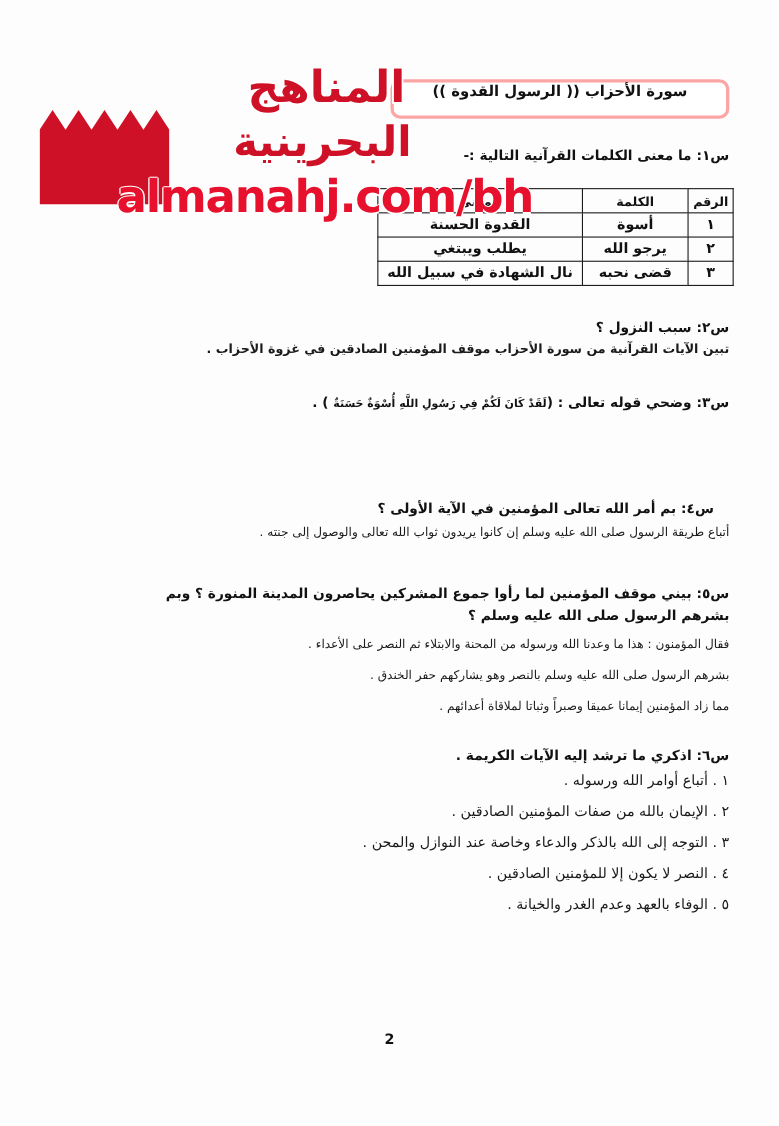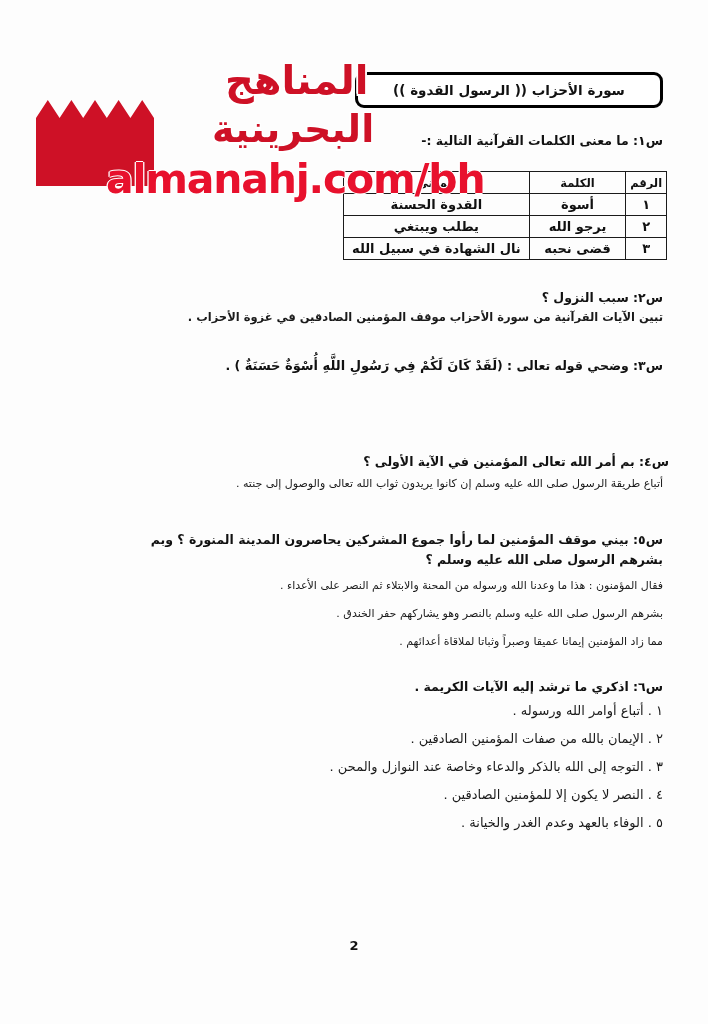--- a/index.html
+++ b/index.html
@@ -91,26 +91,25 @@
     z-index: 2;
   }
 
   
   #title-box {
     position: absolute;
     right: 45px;
     top: 72px;
     width: 308px;
     height: 36px;
-    border: 3px solid #000000;
+    border: 3px solid #fca5a5;
     border-radius: 9px;
     box-sizing: border-box;
     background: #ffffff;
     display: flex;
-    align-items: center;
     justify-content: center;
   }
   #title-text {
     font-size: 13.5px;
     font-weight: bold;
     color: #111111;
     white-space: nowrap;
   }
 
   
@@ -132,21 +131,21 @@
   }
   .ans-just {
     position: absolute;
     font-size: 11px;
     color: #1a1a1a;
     direction: rtl;
     text-align: right;
     line-height: 1.95;
   }
   .verse {
-    font-size: 13px;
+    font-size: 10px;
     font-weight: bold;
   }
   .li {
     position: absolute;
     font-size: 13px;
     color: #1a1a1a;
     direction: rtl;
     white-space: nowrap;
   }
 
@@ -228,21 +227,21 @@
       </tbody>
     </table>
 
     <div class="q-head" style="right:45px; top:290px;">س٢:  سبب النزول ؟</div>
     <div class="ans" style="right:45px; top:310px; font-weight:bold; font-size:11.5px;">تبين الآيات القرآنية من سورة الأحزاب موقف المؤمنين الصادقين في غزوة الأحزاب .</div>
 
     <div class="q-head" style="right:45px; top:358px;">
       <span>س٣:  وضحي قوله تعالى : (</span><span class="verse">لَقَدْ كَانَ لَكُمْ فِي رَسُولِ اللَّهِ أُسْوَةٌ حَسَنَةٌ</span><span> ) .</span>
     </div>
 
-    <div class="q-head" style="right:39px; top:454px;">س٤:  بم أمر الله تعالى المؤمنين في الآية الأولى ؟</div>
+    <div class="q-head" style="right:59px; top:454px;">س٤:  بم أمر الله تعالى المؤمنين في الآية الأولى ؟</div>
     <div class="ans" style="right:45px; top:477px;">أتباع طريقة الرسول صلى الله عليه وسلم إن كانوا يريدون ثواب الله تعالى والوصول إلى جنته .</div>
 
     <div class="q-head" style="right:45px; top:532px;">س٥: بيني موقف المؤمنين لما رأوا جموع المشركين يحاصرون المدينة المنورة ؟ وبم</div>
     <div class="q-head" style="right:45px; top:552px;">بشرهم الرسول صلى الله عليه وسلم ؟</div>
     <div class="ans" style="right:45px; top:579px;">فقال المؤمنون : هذا ما وعدنا الله ورسوله من المحنة والابتلاء ثم النصر على الأعداء .</div>
     <div class="ans" style="right:45px; top:607px;">بشرهم الرسول صلى الله عليه وسلم بالنصر وهو يشاركهم حفر الخندق .</div>
     <div class="ans" style="right:45px; top:635px;">مما زاد المؤمنين إيمانا عميقا وصبراً وثباتا لملاقاة أعدائهم .</div>
 
     <div class="q-head" style="right:45px; top:679px;">س٦:  اذكري ما ترشد إليه الآيات الكريمة .</div>
     <div class="li" style="right:45px; top:703px;">١ .  أتباع أوامر الله ورسوله .</div>

